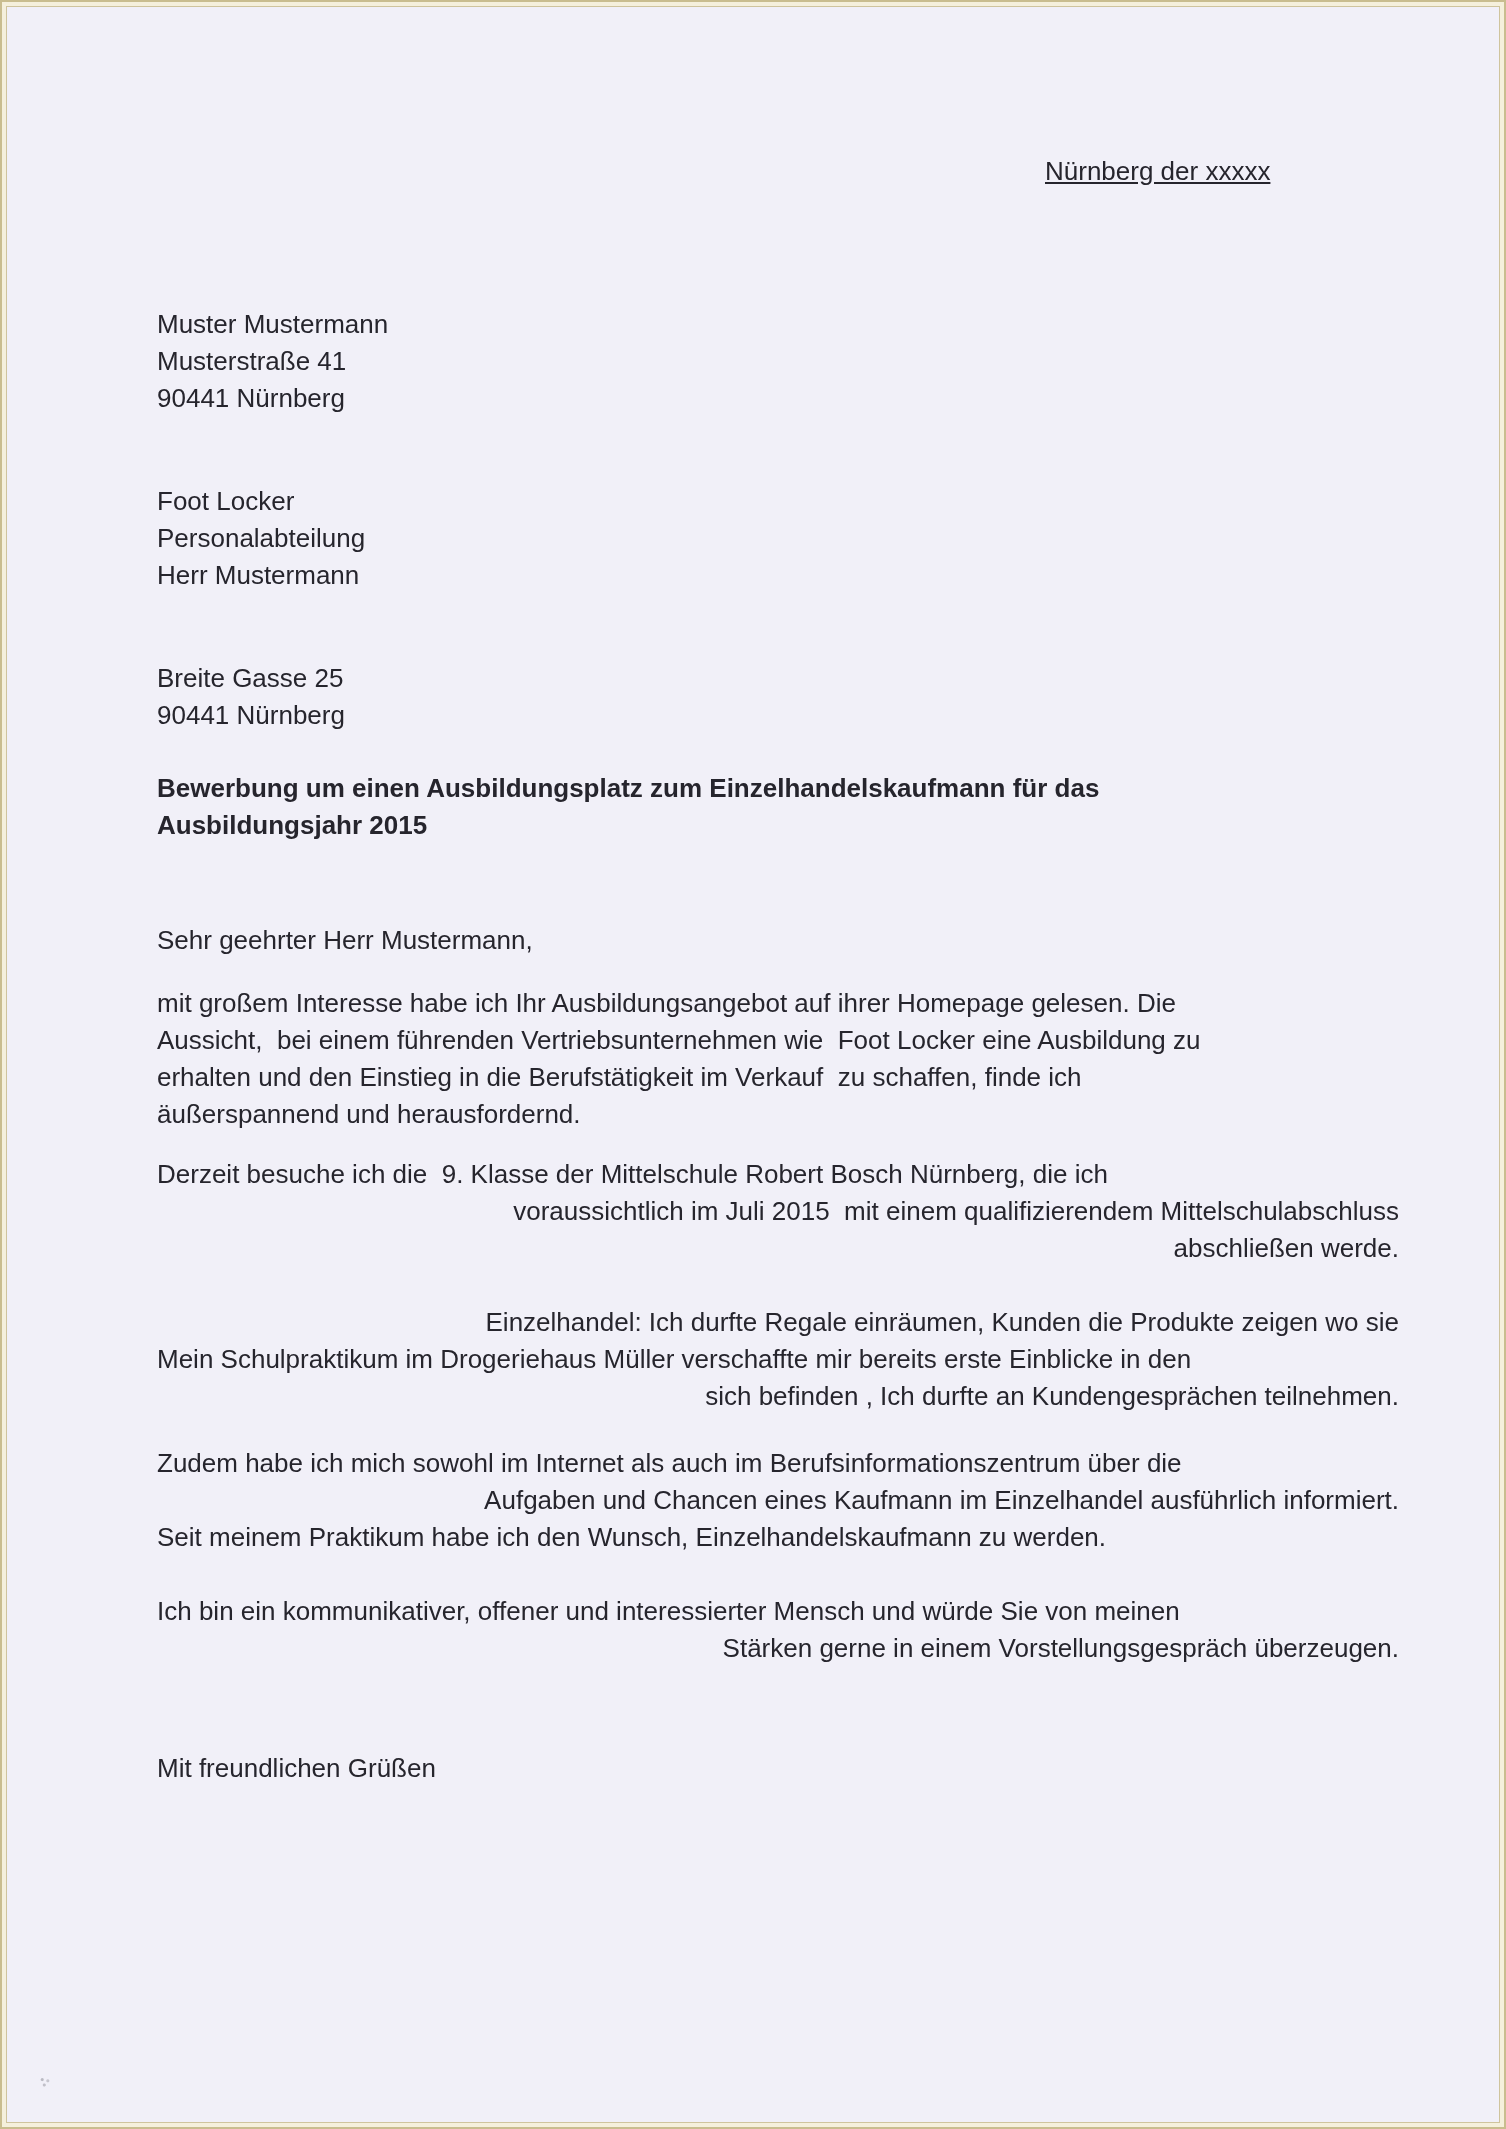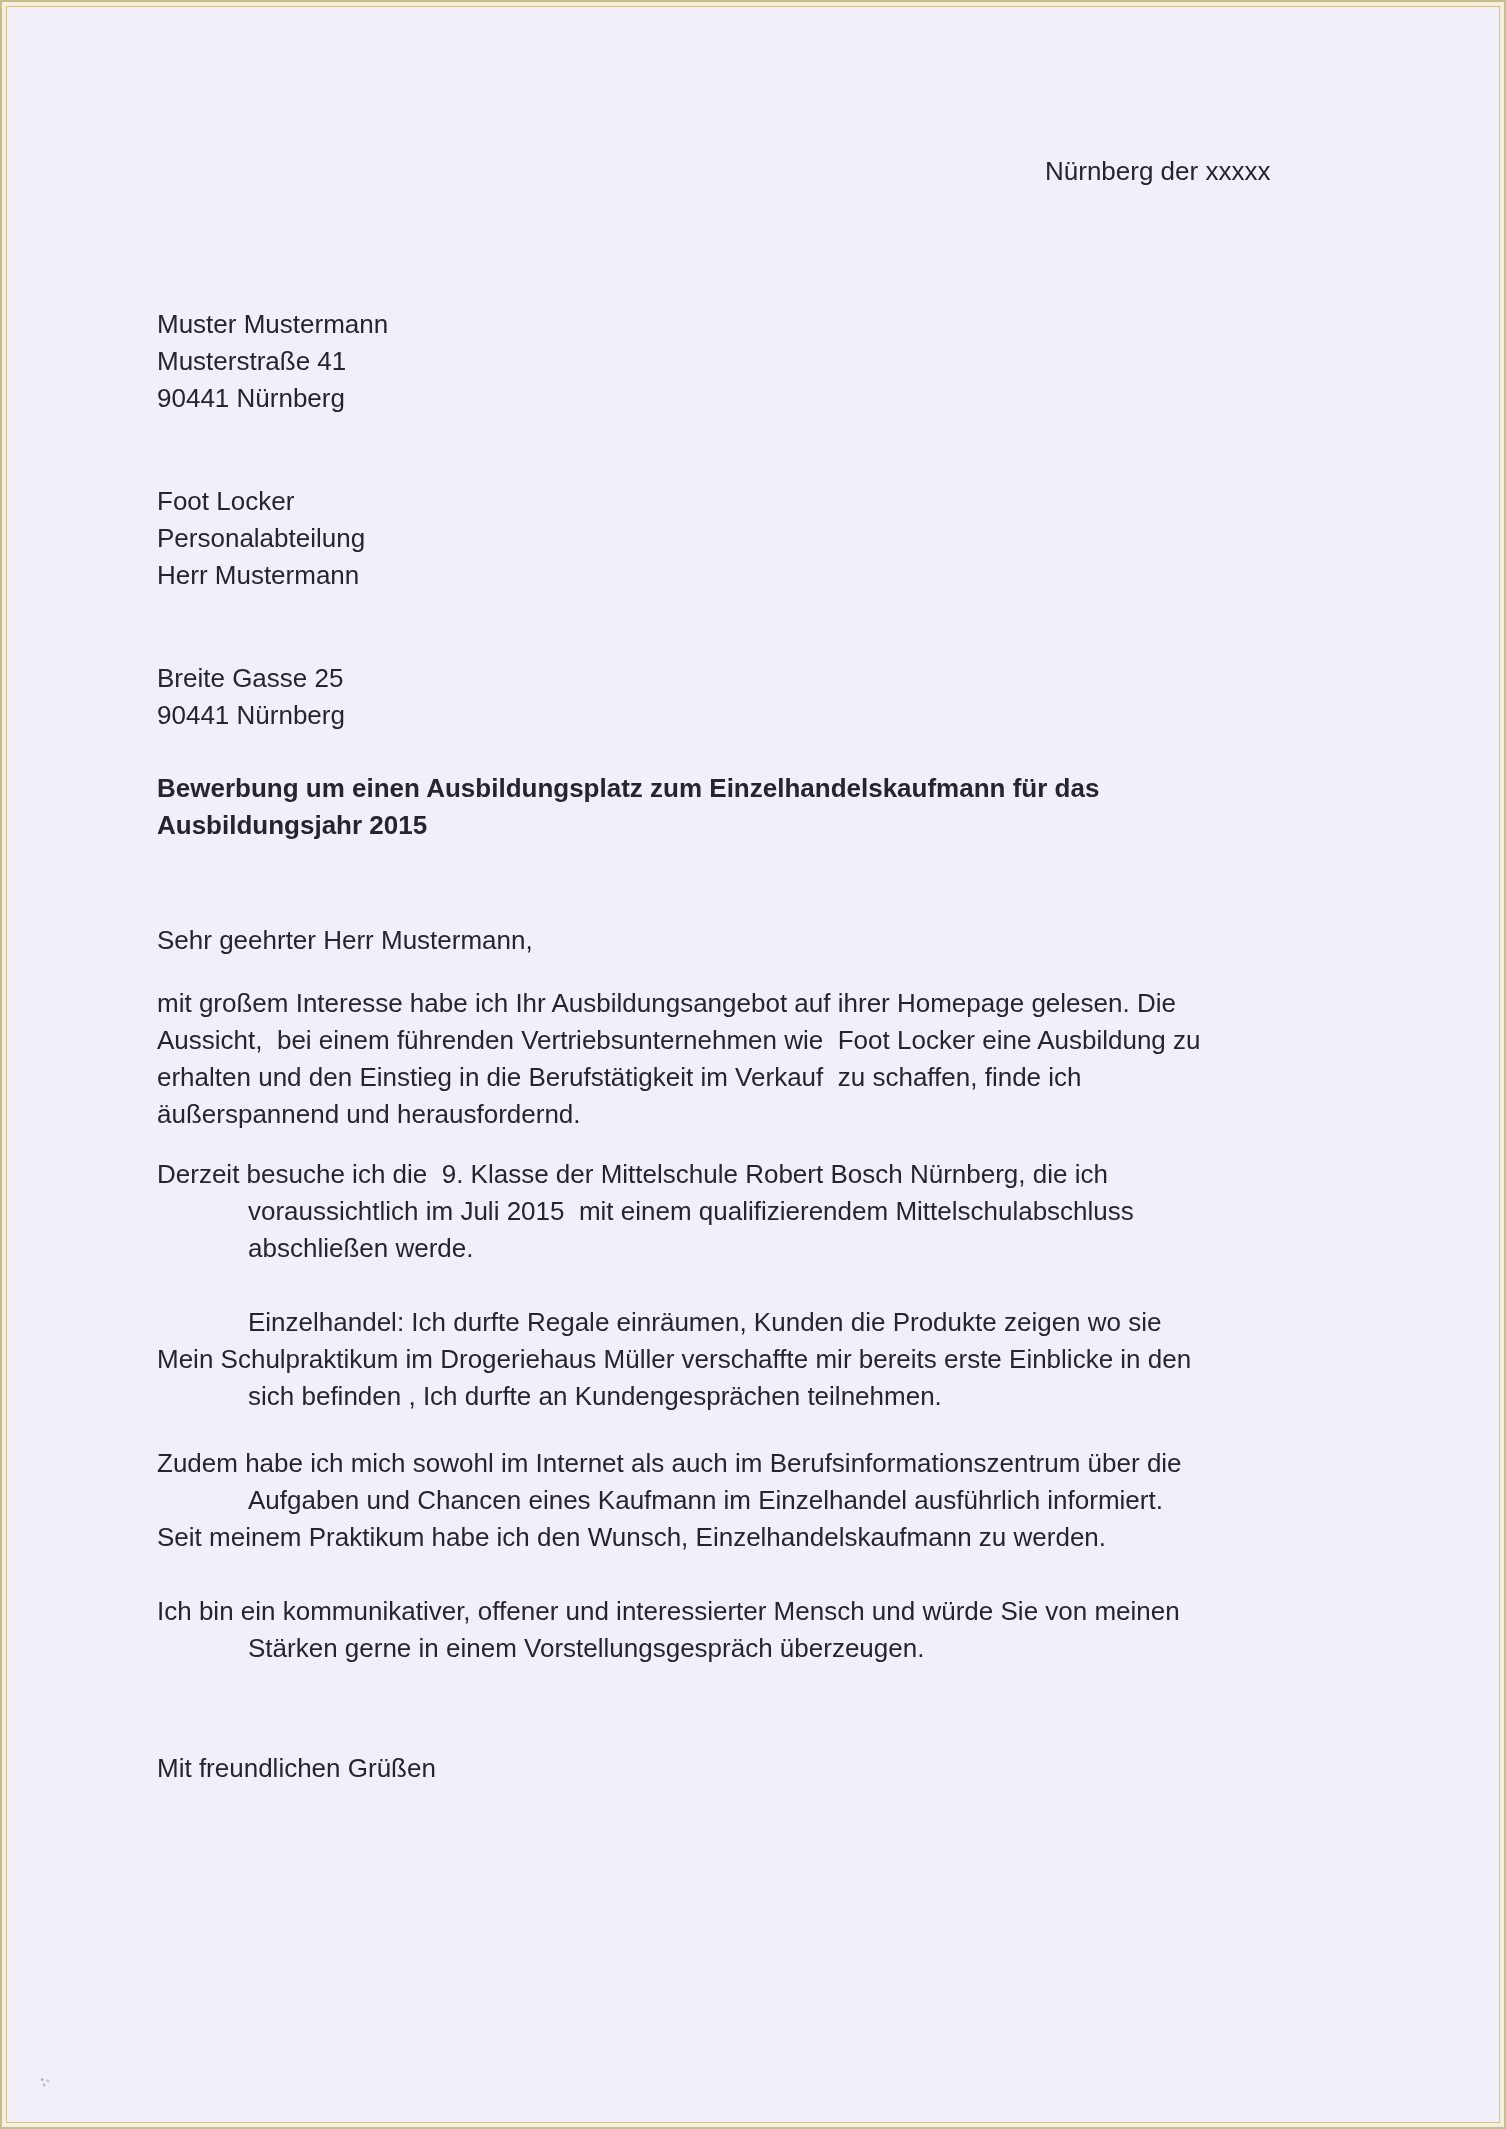--- a/index.html
+++ b/index.html
@@ -24,37 +24,38 @@
   }
   .content {
     padding: 146px 100px 0 150px;
     font-size: 26px;
     line-height: 37px;
   }
   .line { white-space: pre; }
   .date-line {
     margin-left: 888px;
     white-space: pre;
+    text-decoration: underline;
   }
   .sender-block    { margin-top: 116px; }
   .recipient-block { margin-top: 66px; }
   .recipient-address-block { margin-top: 66px; }
   .subject-block {
     margin-top: 36px;
     font-weight: bold;
   }
   .salutation { margin-top: 78px; }
   .para-1 { margin-top: 26px; }
   .para-2 { margin-top: 23px; }
   .para-3 { margin-top: 37px; }
   .para-4 { margin-top: 30px; }
   .para-5 { }
   .para-6 { margin-top: 37px; }
   .closing { margin-top: 83px; }
-  .indent { padding-left: 91px; }
+  .indent { padding-left: 91px; text-align: right; }
   .scan-artifact {
     position: absolute;
     left: 38px;
     top: 2076px;
     width: 14px;
     height: 12px;
     background:
       radial-gradient(circle at 30% 30%, rgba(120,120,130,0.45) 1px, transparent 2px),
       radial-gradient(circle at 70% 40%, rgba(120,120,130,0.35) 1px, transparent 2px),
       radial-gradient(circle at 45% 75%, rgba(120,120,130,0.4) 1px, transparent 2px);

